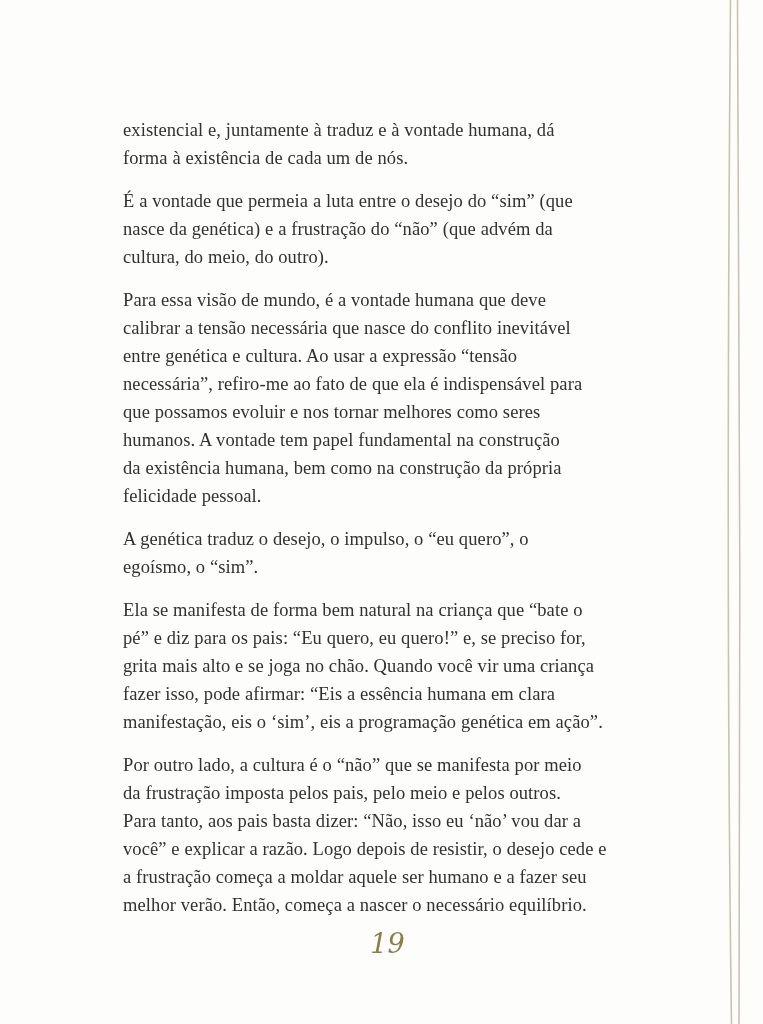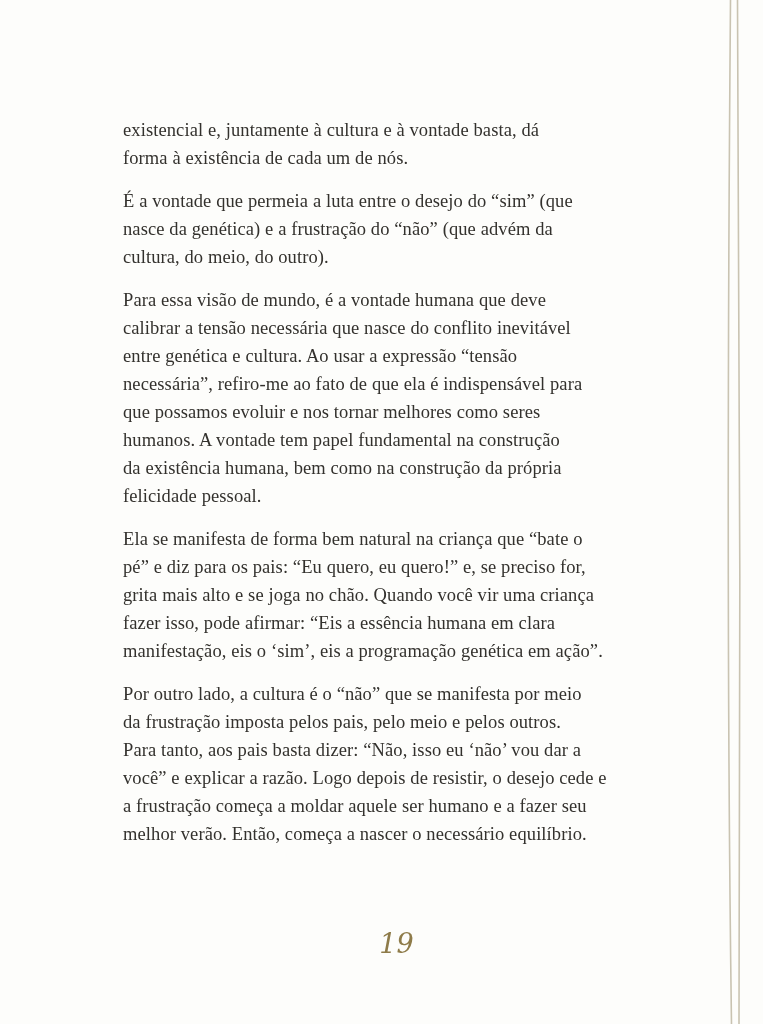--- a/index.html
+++ b/index.html
@@ -20,21 +20,21 @@
     color:var(--text-color);
   }
   .text-block p{
     margin:0 0 15px 0;
     font-size:18.5px;
     line-height:28px;
     white-space:pre;          
     letter-spacing:0.1px;
   }
   .page-number{
-    position:absolute;left:124px;top:928px;width:545px;
+    position:absolute;left:115px;top:928px;width:545px;
     text-align:center;
     font-family:"DejaVu Serif","Liberation Serif",serif;
     font-style:italic;
     font-size:27px;
     color:var(--page-number-color);
   }
   .page-edge{
     position:absolute;top:0;left:0;width:763px;height:1024px;
     pointer-events:none;
   }
@@ -43,33 +43,35 @@
     stroke:var(--edge-line-color);
     stroke-width:1.6;
   }
 </style>
 </head>
 <body>
 
 <div class="page">
 
   <main class="text-block">
-    <p>existencial e, juntamente à cultura e à vontade basta, dá
+    <p>existencial e, juntamente à traduz e à vontade humana, dá
 forma à existência de cada um de nós.</p>
     <p>É a vontade que permeia a luta entre o desejo do “sim” (que
 nasce da genética) e a frustração do “não” (que advém da
 cultura, do meio, do outro).</p>
     <p>Para essa visão de mundo, é a vontade humana que deve
 calibrar a tensão necessária que nasce do conflito inevitável
 entre genética e cultura. Ao usar a expressão “tensão
 necessária”, refiro-me ao fato de que ela é indispensável para
 que possamos evoluir e nos tornar melhores como seres
 humanos. A vontade tem papel fundamental na construção
 da existência humana, bem como na construção da própria
 felicidade pessoal.</p>
+    <p>A genética traduz o desejo, o impulso, o “eu quero”, o
+egoísmo, o “sim”.</p>
     <p>Ela se manifesta de forma bem natural na criança que “bate o
 pé” e diz para os pais: “Eu quero, eu quero!” e, se preciso for,
 grita mais alto e se joga no chão. Quando você vir uma criança
 fazer isso, pode afirmar: “Eis a essência humana em clara
 manifestação, eis o ‘sim’, eis a programação genética em ação”.</p>
     <p>Por outro lado, a cultura é o “não” que se manifesta por meio
 da frustração imposta pelos pais, pelo meio e pelos outros.
 Para tanto, aos pais basta dizer: “Não, isso eu ‘não’ vou dar a
 você” e explicar a razão. Logo depois de resistir, o desejo cede e
 a frustração começa a moldar aquele ser humano e a fazer seu

